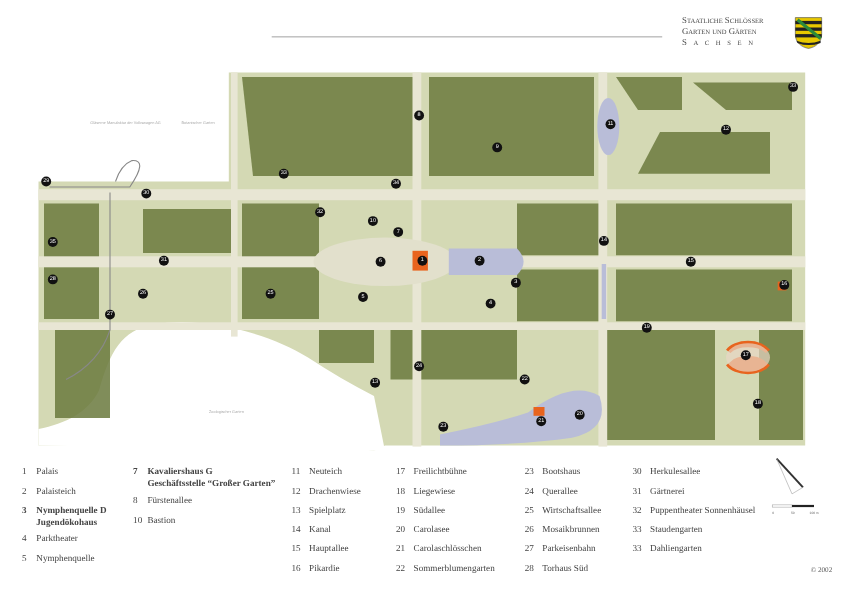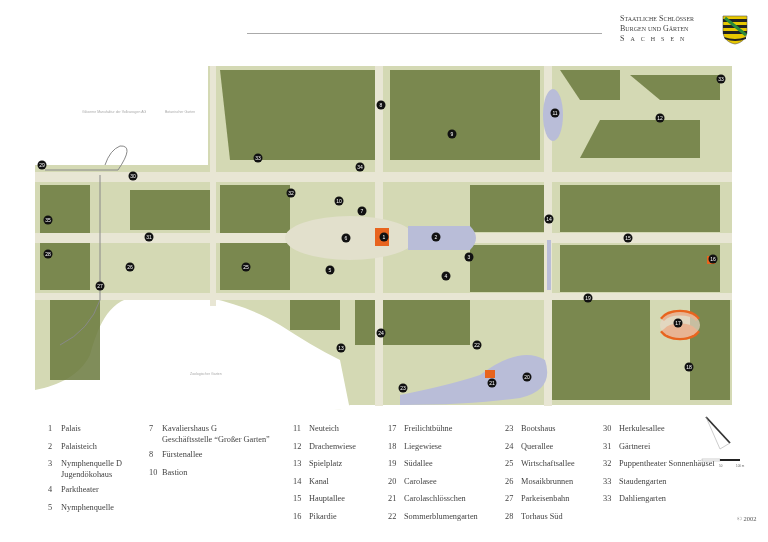--- a/index.html
+++ b/index.html
@@ -5,37 +5,37 @@
   html,body{margin:0;padding:0;background:#fff;}
   body{width:768px;height:542px;position:relative;overflow:hidden;font-family:"Liberation Serif","DejaVu Serif",serif;color:#333;}
   .header{position:absolute;left:0;top:0;width:768px;height:60px;}
   .title{position:absolute;left:20px;top:20px;font-size:21px;letter-spacing:0.5px;color:#222;font-variant:small-caps;}
   .title-rule{position:absolute;left:247px;top:33px;width:355px;height:1px;background:#aaa;}
   .org{position:absolute;left:620px;top:14px;font-size:8px;line-height:10px;color:#444;font-variant:small-caps;}
   .org .spaced{letter-spacing:6px;}
   .crest{position:absolute;left:722px;top:15px;width:26px;height:30px;}
   .map{position:absolute;left:0;top:58px;width:768px;height:360px;}
   .marker{position:absolute;width:9px;height:9px;border-radius:50%;background:#111;color:#fff;font-size:5px;line-height:9px;text-align:center;font-family:"Liberation Sans",sans-serif;transform:translate(-50%,-50%);cursor:pointer;}
-  .legend{position:absolute;top:424px;font-size:8.3px;color:#444;margin-left:28px;}
+  .legend{position:absolute;top:424px;font-size:8.3px;color:#444;}
   .legend .row{position:relative;height:17.5px;white-space:nowrap;}
   .legend .num{display:inline-block;width:13px;text-align:left;}
-  .legend .row.two{height:26px;}
+  .legend .row.two{height:26px;font-weight:bold;}
   .legend .sub{display:block;padding-left:13px;margin-top:2px;}
   .copyright{position:absolute;left:737px;top:515px;font-size:6.5px;color:#555;}
   .scale{position:absolute;left:700px;top:415px;width:60px;height:55px;}
   .map-label{position:absolute;font-size:3.5px;color:#aaa;font-family:"Liberation Sans",sans-serif;}
 </style>
 </head>
 <body>
 
 <div class="header">
   <div class="title-rule"></div>
   <div class="org">
     <div>Staatliche Schlösser</div>
-    <div>Burgen und Gärten</div>
+    <div>Garten und Gärten</div>
     <div class="spaced">Sachsen</div>
   </div>
   <svg class="crest" viewBox="0 0 26 30">
     <path d="M1 1 H25 V16 C25 24 19 28 13 29 C7 28 1 24 1 16 Z" fill="#e8c800" stroke="#555" stroke-width="0.6"></path>
     <rect x="1" y="4" width="24" height="3" fill="#222"></rect>
     <rect x="1" y="10" width="24" height="3" fill="#222"></rect>
     <rect x="1" y="16" width="24" height="3" fill="#222"></rect>
     <path d="M2 22 Q13 26 24 22 L24 24 Q13 28 3 24 Z" fill="#222"></path>
     <path d="M3 3 L24 20" stroke="#2c8a3a" stroke-width="3"></path>
   </svg>

